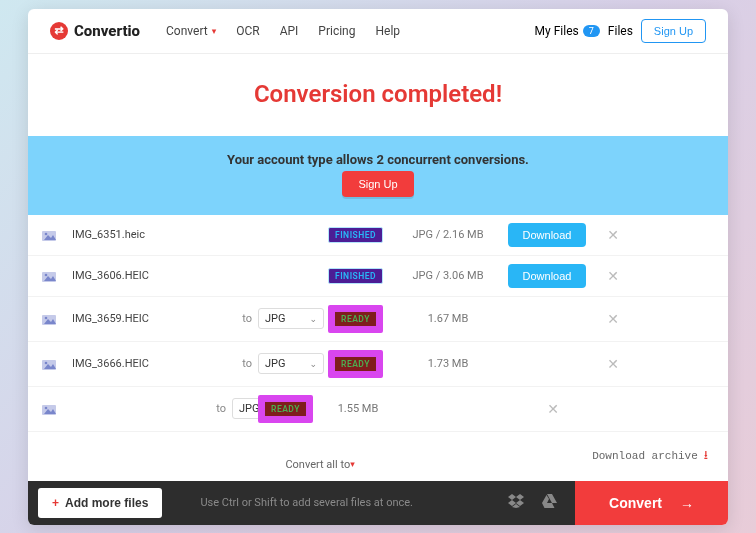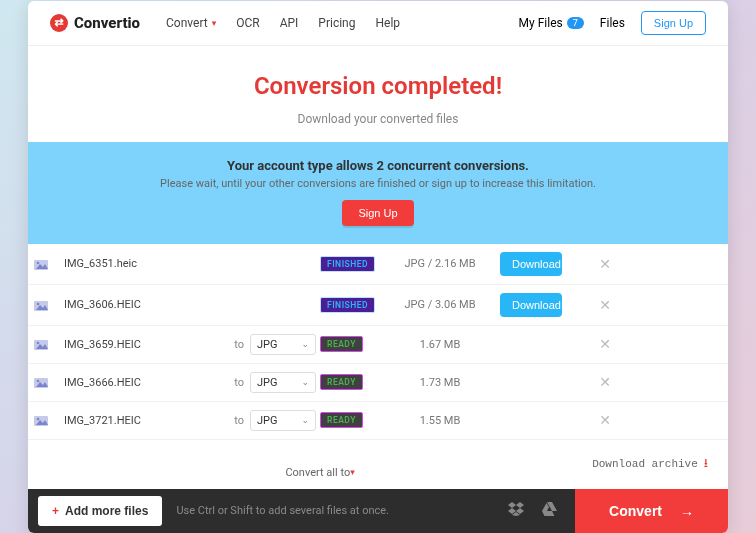--- a/index.html
+++ b/index.html
@@ -22,21 +22,21 @@
   .logo { display: flex; align-items: center; gap: 6px; margin-right: 26px; }
   .logo-mark {
     width: 18px; height: 18px; border-radius: 50%; background: #e53935;
     display:flex;align-items:center;justify-content:center;color:#fff;font-weight:800;font-size:11px;
   }
   .logo-text { font-weight: 800; font-size: 15px; color: #222; }
   .nav { display: flex; gap: 20px; color: #444; }
   .nav-item { cursor: pointer; display:flex;align-items:center;gap:4px; }
   .chev { font-size:9px; color:#e53935; }
   .spacer { flex: 1; }
-  .right-nav { display:flex; align-items:center; gap:16px; }
+  .right-nav { display:flex; align-items:center; gap:8px; }
   .pill { background:#2196f3; color:#fff; border-radius:8px; font-size:9px; padding:1px 6px; }
   .signup-btn-top {
     border:1px solid #2196f3; color:#2196f3; border-radius:4px; padding:5px 12px;
     font-size:11px; cursor:pointer; background:#fff;
   }
   
   .hero { text-align:center; padding: 26px 0 16px; }
   .hero h1 { color:#e53935; font-size:24px; font-weight:600; margin-bottom:12px; }
   .hero p { color:#888; font-size:12px; }
   
@@ -46,42 +46,42 @@
   .signup-red {
     background:#f23c3c; color:#fff; border:none; border-radius:4px;
     padding:7px 16px; font-size:11px; cursor:pointer; font-weight:500;
     box-shadow: 0 2px 0 rgba(0,0,0,0.1);
   }
   
   .rows { background:#fff; }
   .row {
     display:grid;
     grid-template-columns: 30px 160px 26px 70px 60px 120px 90px 30px;
-    align-items:center; padding:8px 6px; border-bottom:1px solid #f2f2f2;
+    align-items:center; padding:8px 14px; border-bottom:1px solid #f2f2f2;
     font-size:11px; color:#555;
   }
   .file-icon { color:#5c6bc0; }
   .file-icon svg { display:block; }
   .fname { color:#444; }
   .to-lbl { color:#888; text-align:right; padding-right:6px; }
   .fmt-select {
     border:1px solid #ddd; border-radius:3px; padding:3px 6px; font-size:11px;
     display:flex; align-items:center; justify-content:space-between; gap:6px;
     width:66px; cursor:pointer; color:#333;
   }
   .badge {
     display:inline-block; font-size:8.5px; letter-spacing:0.5px; padding:2px 6px;
     border-radius:2px; font-weight:600; width:max-content;
   }
   .badge.finished { color:#29b6f6; border:1px solid #b3e5fc; background:#4c1d95; }
-  .badge.ready { color:#4caf50; border:1px solid #d946ef; background:#404040; }
+  .badge.ready { color:#4caf50; border:7px solid #d946ef; background:#7f1d1d; }
   .size { text-align:center; color:#777; }
   .dl-btn {
     background:#29b6f6; color:#fff; border:none; border-radius:4px;
-    padding:6px 12px; font-size:11px; cursor:pointer; width:62px; text-align:center;
+    padding:6px 12px; font-size:11px; cursor:pointer; width:78px; text-align:center;
   }
   .close-x { color:#bbb; cursor:pointer; text-align:center; font-size:14px; }
   
   .meta-row {
     display:flex; justify-content:space-between; align-items:center;
     padding:10px 20px; font-size:11px; color:#666;
   }
   .meta-row .left { flex:1; text-align:center; display:flex;justify-content:center;align-items:center;margin-top:16px;}
   .archive { display:flex; align-items:center; gap:6px; color:#666; cursor:pointer;font-family:Liberation Mono, monospace;}
   .archive .dl-icon { color:#e53935; font-size:12px; }
@@ -89,21 +89,21 @@
   .bottom {
     display:flex; align-items:stretch; height:44px; font-size:12px;
   }
   .add-more {
     background:#fff; border:none; display:flex; align-items:center; gap:6px;
     padding:0 14px; font-size:12px; font-weight:600; color:#333; cursor:pointer;
     border-radius:3px; margin:7px 0 7px 10px;
   }
   .hint {
     flex:1; background:#2d2d2d; color:#8a8a8a; display:flex; align-items:center;
-    padding-left:14px; font-size:11px;
+    padding-left:14px; font-size:11px;margin-left:24px;
   }
   .cloud-icons {
     background:#2d2d2d; display:flex; align-items:center; gap:18px; padding:0 18px;
     color:#888;
   }
   .dark-wrap { background:#2d2d2d; display:flex; flex:1; }
   .convert-btn {
     background:#f23c3c; color:#fff; border:none; font-size:14px; font-weight:600;
     padding:0 34px; display:flex; align-items:center; gap:18px; cursor:pointer;
   }
@@ -134,26 +134,24 @@
         <span>My Files</span>
         <span class="pill">7</span>
       </span>
       <span class="nav-item">Files</span>
       <button class="signup-btn-top">Sign Up</button>
     </div>
   </div>
 
   <div class="hero">
     <h1>Conversion completed!</h1>
-    <p>Download your converted files</p>
   </div>
 
   <div class="notice">
     <div class="notice-title">Your account type allows 2 concurrent conversions.</div>
-    <div class="notice-sub">Please wait, until your other conversions are finished or sign up to increase this limitation.</div>
     <button class="signup-red">Sign Up</button>
   </div>
 
   <div class="rows" id="rows">
       <div class="row">
         <div class="file-icon">
           <svg width="14" height="12" viewBox="0 0 14 12">
             <rect x="0" y="2" width="14" height="10" rx="1" fill="#c5cae9"></rect>
             <circle cx="4" cy="5" r="1.3" fill="#7986cb"></circle>
             <path d="M2 11 L6 6 L9 9 L11 6 L14 11 Z" fill="#7986cb"></path>
@@ -226,21 +224,20 @@
         <div class="close-x">✕</div>
       </div>
       <div class="row">
         <div class="file-icon">
           <svg width="14" height="12" viewBox="0 0 14 12">
             <rect x="0" y="2" width="14" height="10" rx="1" fill="#c5cae9"></rect>
             <circle cx="4" cy="5" r="1.3" fill="#7986cb"></circle>
             <path d="M2 11 L6 6 L9 9 L11 6 L14 11 Z" fill="#7986cb"></path>
           </svg>
         </div>
-        <div class="fname">IMG_3721.HEIC</div>
         <div class="to-lbl">to</div>
         <div>
           <div class="fmt-select">
             <span>JPG</span>
             <span style="color: rgb(136, 136, 136); font-size: 9px;">⌄</span>
           </div>
         </div>
         <div><span class="badge ready">READY</span></div>
         <div class="size">1.55 MB</div>
         <div></div>

